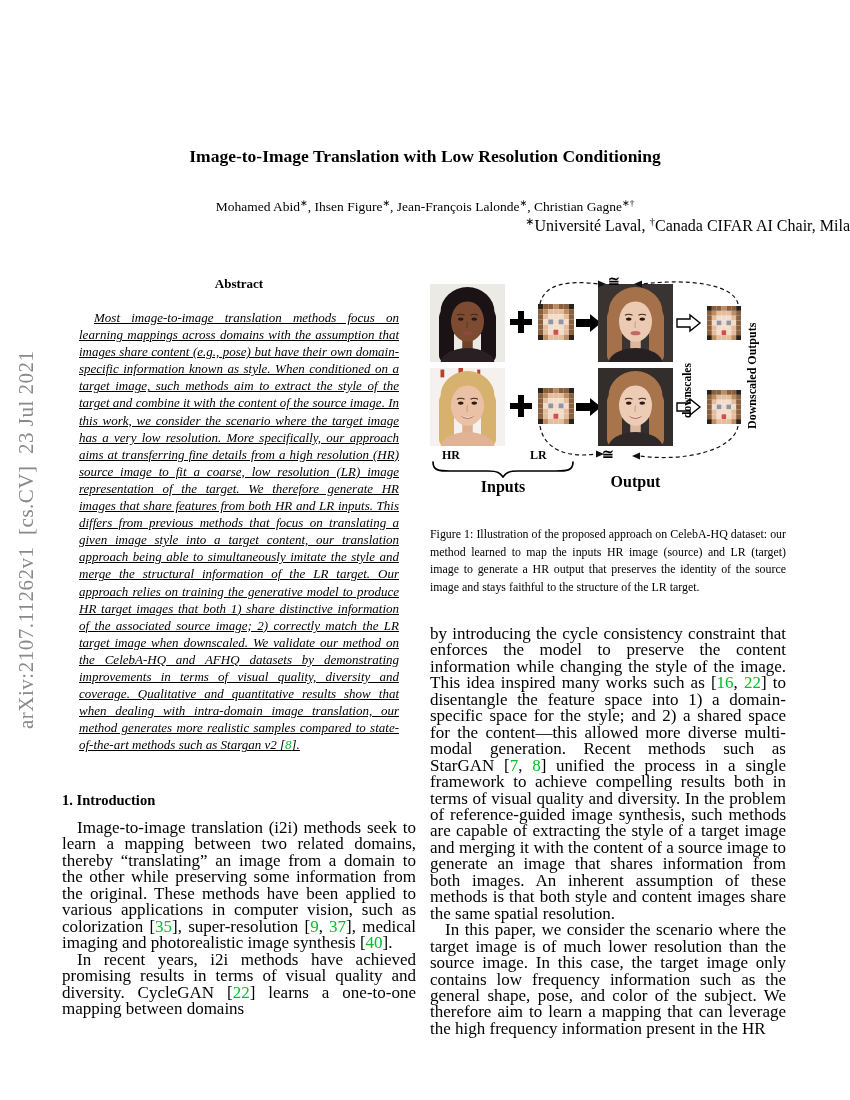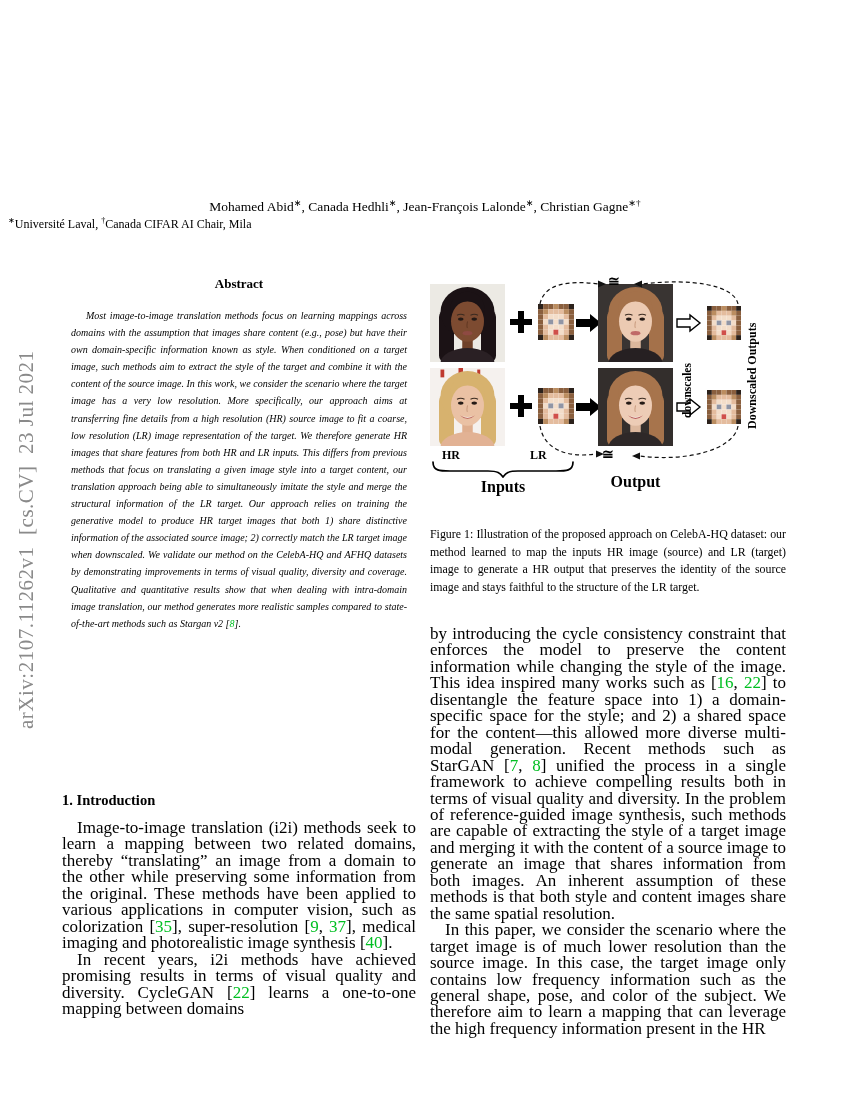--- a/index.html
+++ b/index.html
@@ -8,29 +8,29 @@
 
   
   .banner{position:absolute;left:14px;top:287px;height:505px;
           writing-mode:vertical-rl;transform:rotate(180deg);
           text-align:center;font-size:21px;letter-spacing:.5px;
           white-space:pre;color:#8a8a8a;}
 
   .title{position:absolute;left:0;right:0;top:146px;margin:0;text-align:center;
          font-size:17.5px;font-weight:bold;}
   .authors{position:absolute;left:0;right:0;top:199px;text-align:center;font-size:13.5px;}
-  .affil{position:absolute;left:8px;right:0;top:217px;text-align:left;font-size:12px;}
+  .affil{position:absolute;left:8px;right:0;top:217px;text-align:right;font-size:16px;}
 
   .sup{vertical-align:super;font-size:68%;line-height:0;}
   .cite{color:var(--cite-color,#00b400);}
 
   .abstract{position:absolute;left:62px;top:276px;width:354px;}
   .abs-head{font-size:13px;font-weight:bold;text-align:center;margin:0 0 15px 0;}
-  .abstract-body{font-style:italic;font-size:10px;line-height:17.1px;
-                 text-align:justify;text-indent:15px;margin:9px;hyphens:auto;}
+  .abstract-body{font-style:italic;font-size:13px;line-height:17.1px;
+                 text-align:justify;text-indent:15px;margin:17px;hyphens:auto;text-decoration:underline;}
 
   .intro{position:absolute;left:62px;top:792px;width:354px;}
   .sec-head{font-size:14.5px;font-weight:bold;margin:0 0 11px 0;}
   .para{font-size:17px;line-height:16.45px;text-align:justify;text-indent:15px;
         margin:0;hyphens:auto;}
   .para.noindent{text-indent:0;}
 
   .col-right{position:absolute;left:430px;top:280px;width:356px;}
   .fig{position:relative;width:334px;height:218px;}
   .fig-img{position:absolute;width:75px;height:78px;overflow:hidden;}
@@ -52,21 +52,22 @@
                margin:28px 0 0 0;hyphens:auto;}
   .rc-body{margin-top:30px;}
 </style>
 </head>
 <body>
 
 <div class="page">
 
   <div class="banner">arXiv:2107.11262v1  [cs.CV]  23 Jul 2021</div>
 
-  <div class="authors"><span>Mohamed Abid</span><span class="sup">∗</span><span>, Canada Hedhli</span><span class="sup">∗</span><span>, Jean-François Lalonde</span><span class="sup">∗</span><span>, Christian Gagne</span><span class="sup">∗†</span></div>
+  <h1 class="title">Image-to-Image Translation with Low Resolution Conditioning</h1>
+  <div class="authors"><span>Mohamed Abid</span><span class="sup">∗</span><span>, Ihsen Figure</span><span class="sup">∗</span><span>, Jean-François Lalonde</span><span class="sup">∗</span><span>, Christian Gagne</span><span class="sup">∗†</span></div>
   <div class="affil"><span class="sup">∗</span><span>Université Laval, </span><span class="sup">†</span><span>Canada CIFAR AI Chair, Mila</span></div>
 
   <section class="abstract">
     <div class="abs-head">Abstract</div>
     <p class="abstract-body"><span>Most image-to-image translation methods focus on learning mappings across domains with the assumption that images share content (e.g., pose) but have their own domain-specific information known as style. When conditioned on a target image, such methods aim to extract the style of the target and combine it with the content of the source image. In this work, we consider the scenario where the target image has a very low resolution. More specifically, our approach aims at transferring fine details from a high resolution (HR) source image to fit a coarse, low resolution (LR) image representation of the target. We therefore generate HR images that share features from both HR and LR inputs. This differs from previous methods that focus on translating a given image style into a target content, our translation approach being able to simultaneously imitate the style and merge the structural information of the LR target. Our approach relies on training the generative model to produce HR target images that both 1) share distinctive information of the associated source image; 2) correctly match the LR target image when downscaled. We validate our method on the CelebA-HQ and AFHQ datasets by demonstrating improvements in terms of visual quality, diversity and coverage. Qualitative and quantitative results show that when dealing with intra-domain image translation, our method generates more realistic samples compared to state-of-the-art methods such as Stargan v2 [</span><span class="cite">8</span><span>].</span></p>
   </section>
 
   <section class="intro">
     <div class="sec-head">1. Introduction</div>
     <p class="para"><span>Image-to-image translation (i2i) methods seek to learn a mapping between two related domains, thereby “translating” an image from a domain to the other while preserving some information from the original. These methods have been applied to various applications in computer vision, such as colorization [</span><span class="cite">35</span><span>], super-resolution [</span><span class="cite">9</span><span>, </span><span class="cite">37</span><span>], medical imaging and photorealistic image synthesis [</span><span class="cite">40</span><span>].</span></p>

